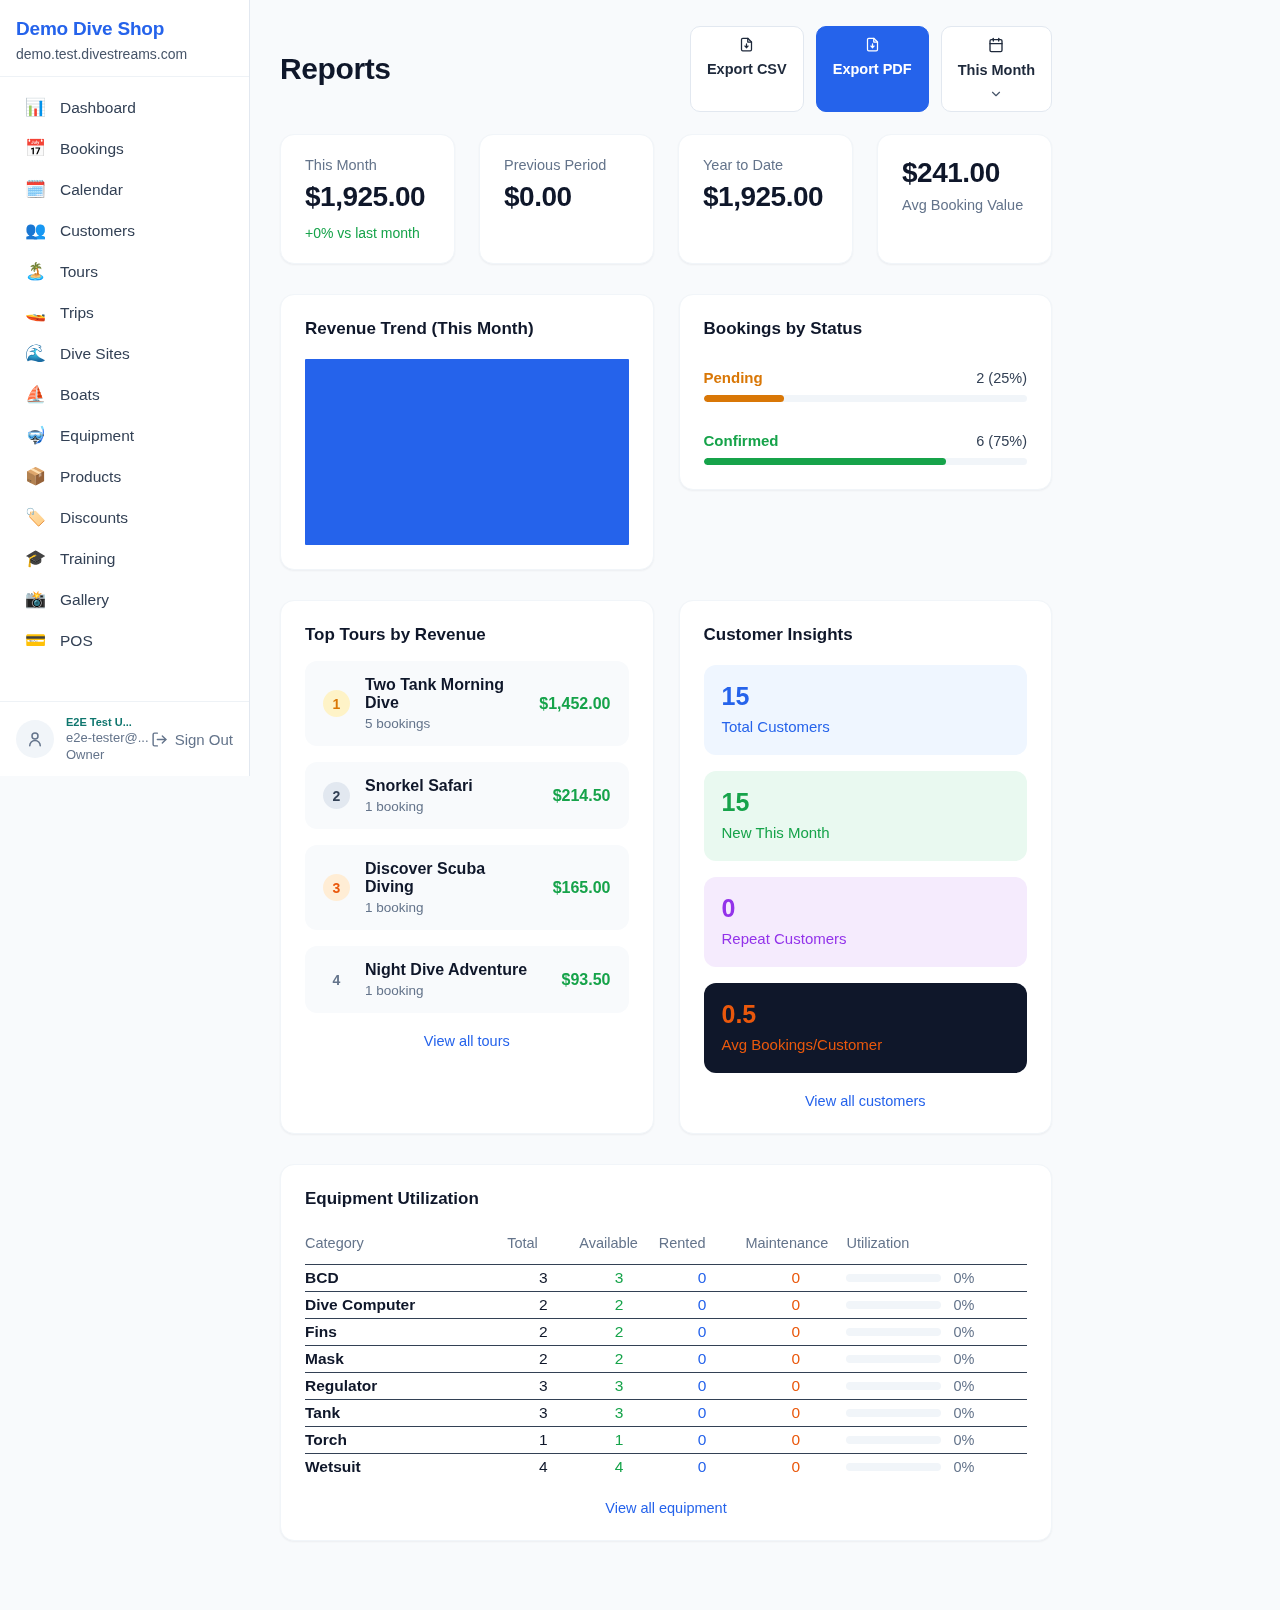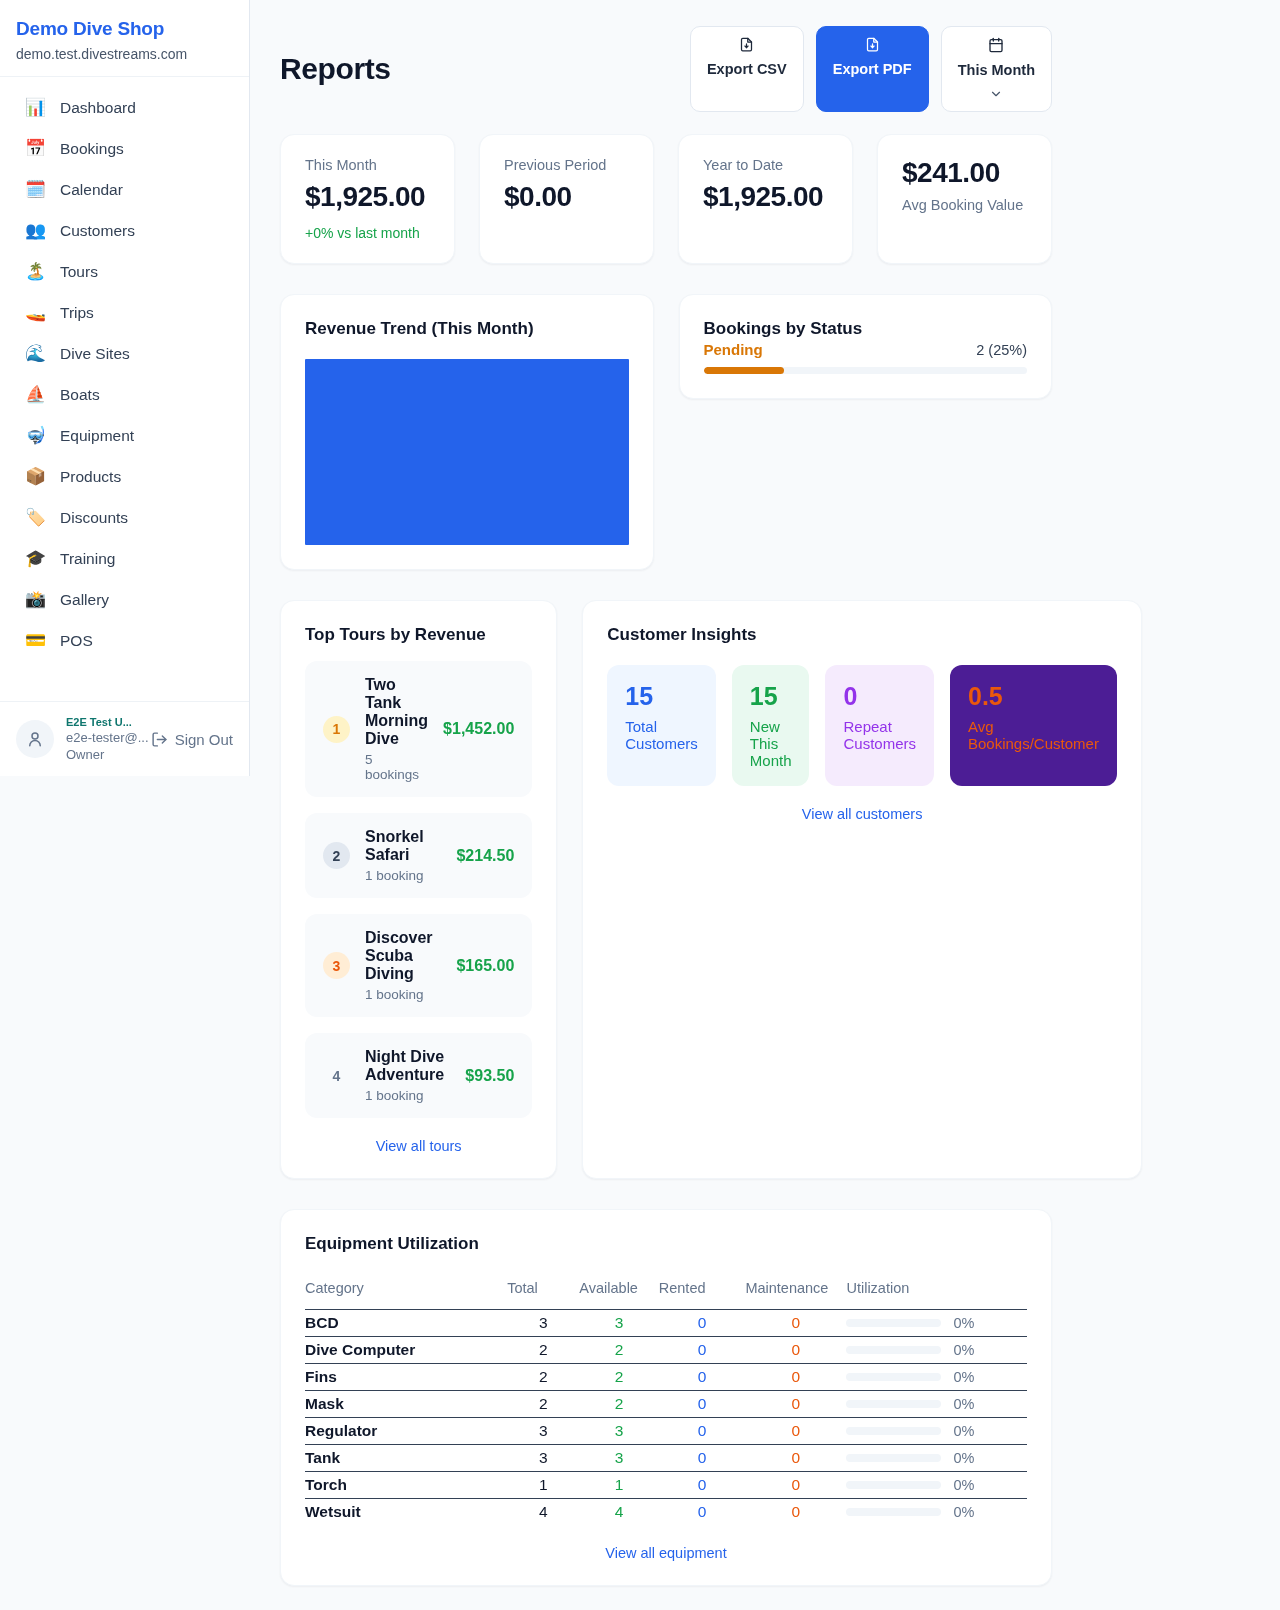--- a/index.html
+++ b/index.html
@@ -73,21 +73,21 @@
   }
   .panel-title { font-size: 17px; font-weight: bold; color: #0f172a; }
   .row-2col { display: grid; grid-template-columns: 1fr 1fr; gap: 25px; align-items: start; margin-top: 30px; }
   .row-2col-stretch { align-items: stretch; }
 
   
   .chart-area { margin-top: 20px; height: 186px; position: relative; }
   .chart-bar { position: absolute; inset: 0; background: #2563eb; border-radius: 1px; }
 
   
-  .status-row { margin-top: 2px; text-align: center; }
+  .status-row { margin-top: 30px; text-align: center; }
   .status-line { display: flex; justify-content: space-between; align-items: baseline; }
   .status-name { font-size: 15px; font-weight: bold; }
   .status-name.pending { color: #d97706; }
   .status-name.confirmed { color: #16a34a; }
   .status-count { font-size: 14.5px; color: #334155; }
   .track { margin-top: 9px; height: 7px; border-radius: 4px; background: #f1f5f9; overflow: hidden; }
   .fill { height: 100%; border-radius: 4px; }
   .fill.pending { background: #d97706; }
   .fill.confirmed { background: #16a34a; }
 
@@ -105,28 +105,28 @@
   .rank-2 { background: #e2e8f0; color: #334155; }
   .rank-3 { background: #ffedd5; color: #ea580c; }
   .rank-4 { background: transparent; color: #64748b; }
   .tour-meta { flex: 1; min-width: 0; }
   .tour-name { font-size: 16px; font-weight: bold; color: #0f172a; }
   .tour-bookings { font-size: 13.5px; color: #64748b; margin-top: 4px; }
   .tour-revenue { font-size: 16px; font-weight: bold; color: #16a34a; }
   .view-all { display: block; text-align: center; color: #2563eb; font-size: 14.5px; margin-top: 20px; cursor: pointer; text-decoration: none; }
 
   
-  .insights-grid { display: grid; grid-template-columns: 1fr 1fr 1fr 1fr; gap: 16px; margin-top: 20px; }
+  .insights-grid { display: grid; grid-template-columns: 1fr; gap: 16px; margin-top: 20px; }
   .insight-tile { border-radius: 12px; padding: 17px 18px; min-height: 90px; }
   .insight-value { font-size: 25px; font-weight: 800; }
   .insight-label { font-size: 15px; margin-top: 7px; }
   .tile-blue { background: #eff6ff; color: #2563eb; }
   .tile-green { background: #e9f9f0; color: #16a34a; }
   .tile-purple { background: #f5ebfd; color: #9333ea; }
-  .tile-orange { background: #4c1d95; color: #ea580c; }
+  .tile-orange { background: #0f172a; color: #ea580c; }
 
   
   .equip-panel { margin-top: 30px; }
   table.equip { width: 100%; border-collapse: collapse; margin-top: 14px; }
   table.equip th {
     text-align: left; color: #64748b; font-size: 14.5px; font-weight: normal;
     padding: 12px 0 13px 0; border-bottom: 1px solid #334155;
   }
   table.equip td { padding: 4px 0; border-bottom: 1px solid #334155; font-size: 15.5px; }
   table.equip tr:last-child td { border-bottom: none; }
@@ -301,20 +301,29 @@
         <h2 class="panel-title">Bookings by Status</h2>
         <div class="status-row">
           <div class="status-line">
             <span class="status-name pending">Pending</span>
             <span class="status-count">2 (25%)</span>
           </div>
           <div class="track">
             <div class="fill pending" style="width: 25%;"></div>
           </div>
         </div>
+        <div class="status-row">
+          <div class="status-line">
+            <span class="status-name confirmed">Confirmed</span>
+            <span class="status-count">6 (75%)</span>
+          </div>
+          <div class="track">
+            <div class="fill confirmed" style="width: 75%;"></div>
+          </div>
+        </div>
       </section>
     </div>
 
     <div class="row-2col row-2col-stretch">
       <section class="panel">
         <h2 class="panel-title">Top Tours by Revenue</h2>
 
         <div class="tour-row">
           <div class="rank-badge rank-1">1</div>
           <div class="tour-meta">

